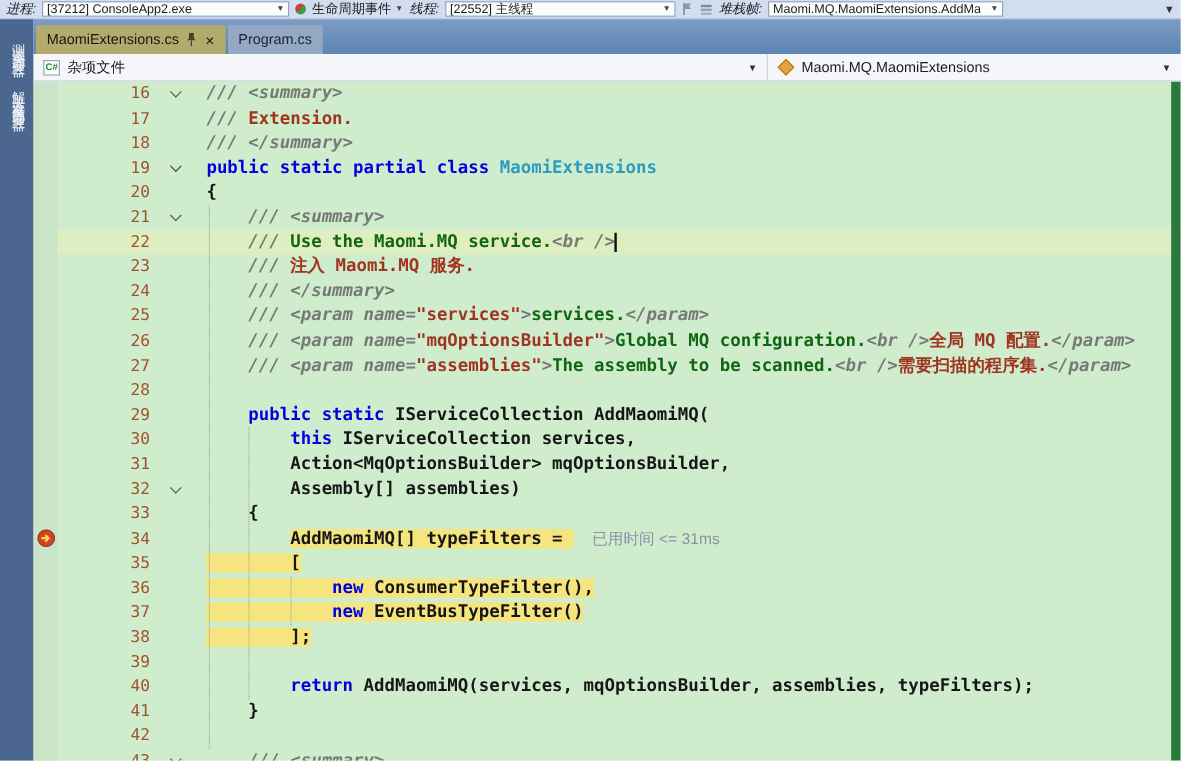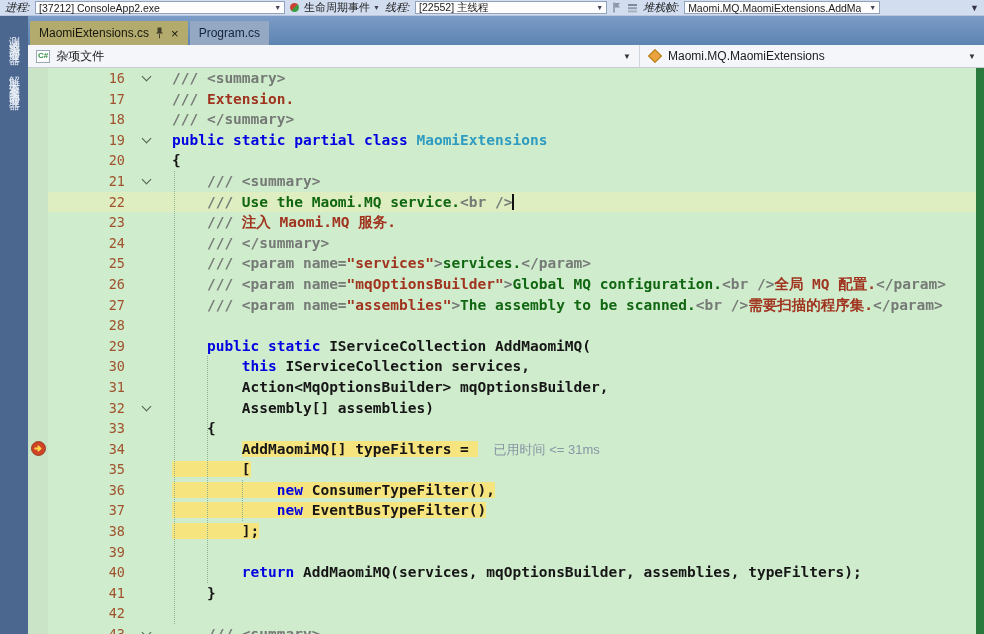--- a/index.html
+++ b/index.html
@@ -4,21 +4,21 @@
 <style>
   html,body{margin:0;padding:0;}
   body{width:984px;height:634px;overflow:hidden;font-family:"Liberation Sans","DejaVu Sans",sans-serif;background:#fff;}
   .screen{width:984px;height:634px;display:flex;flex-direction:column;}
 
   
   .toolbar{height:15px;flex:0 0 auto;background:var(--toolbar-bg,#d3ddf0);display:flex;align-items:center;gap:5px;padding:0 5px;font-size:11px;color:#1c1c1c;overflow:hidden;border-bottom:1px solid #b9c6dd;}
   .tb-label{white-space:nowrap;font-style:italic;}
   .combo{background:#fdfdfe;border:1px solid #8fa3bc;height:13px;display:inline-flex;align-items:center;justify-content:space-between;padding:0 3px;font-size:10.5px;gap:3px;box-sizing:border-box;cursor:pointer;}
   .combo-text{white-space:nowrap;overflow:hidden;}
-  .w-process{width:250px}.w-thread{width:192px}.w-frame{width:196px}
+  .w-process{width:206px}.w-thread{width:192px}.w-frame{width:196px}
   .combo-arrow{font-size:7px;color:#445;line-height:1;flex:0 0 auto;}
   .tb-button{display:inline-flex;align-items:center;gap:3px;cursor:pointer;white-space:nowrap;}
   .dot-icon{width:9px;height:9px;border-radius:50%;background:linear-gradient(135deg,#c94434 48%,#3a9e44 52%);display:inline-block;}
   .mini-icon{display:inline-flex;align-items:center;}
   .tb-overflow{margin-left:auto;color:#334;font-size:9px;cursor:pointer;}
 
   
   .main{flex:1;display:flex;min-height:0;}
   .activitybar{width:28px;flex:0 0 auto;background:var(--sidebar-bg,#4b678f);display:flex;flex-direction:column;align-items:center;padding-top:3px;box-sizing:border-box;}
   .vtab{writing-mode:vertical-rl;text-orientation:upright;color:#eef3fa;font-size:11px;letter-spacing:3px;padding:9px 0;cursor:pointer;}
@@ -45,21 +45,21 @@
   .lines{position:relative;z-index:1;}
   .row{display:flex;height:20.6px;white-space:pre;}
   .cell-margin{width:20px;flex:0 0 auto;background:var(--margin-bg,#c9e4c7);display:flex;align-items:center;justify-content:center;}
   .cell-num{width:84px;flex:0 0 auto;text-align:right;padding-right:7px;box-sizing:border-box;color:var(--line-number,#a0522d);font-size:13.5px;font-weight:normal;line-height:20.6px;}
   .cell-fold{width:38px;flex:0 0 auto;display:flex;align-items:center;padding-left:11px;box-sizing:border-box;}
   .cell-code{flex:1;overflow:hidden;padding-left:2px;line-height:20.6px;}
   .chev{width:6px;height:6px;border-right:1.6px solid #4e5e4e;border-bottom:1.6px solid #4e5e4e;transform:rotate(45deg);display:inline-block;margin-top:-3px;}
   .row.cur .cell-num,.row.cur .cell-fold,.row.cur .cell-code{background:var(--current-line-bg,#dfeec1);}
   .tok-k{color:var(--keyword,#0000e0);}
   .tok-t{color:var(--type,#2e9bc0);}
-  .tok-g{color:var(--comment-gray,#767a76);}
+  .tok-g{color:var(--comment-gray,#767a76);font-style:italic;}
   .tok-grn{color:var(--doc-green,#116611);}
   .tok-m{color:var(--doc-red,#a0341f);}
   .tok-b{color:var(--code-black,#161616);}
   .tok-perf{color:var(--perf-tip,#8795a5);font-weight:normal;font-size:13px;margin-left:16px;font-family:"Liberation Sans",sans-serif;}
   .yhl{background:var(--exec-highlight,#f6e47e);}
   .caret{display:inline-block;width:1.5px;height:16px;background:#101010;vertical-align:text-bottom;}
   .iguide{position:absolute;width:0;border-left:1px dotted #8fb38f;z-index:2;pointer-events:none;}
   .g1{left:146px;top:103px;height:453px;}
   .g2{left:179px;top:288px;height:227px;}
   .g3{left:214px;top:412px;height:41px;}

